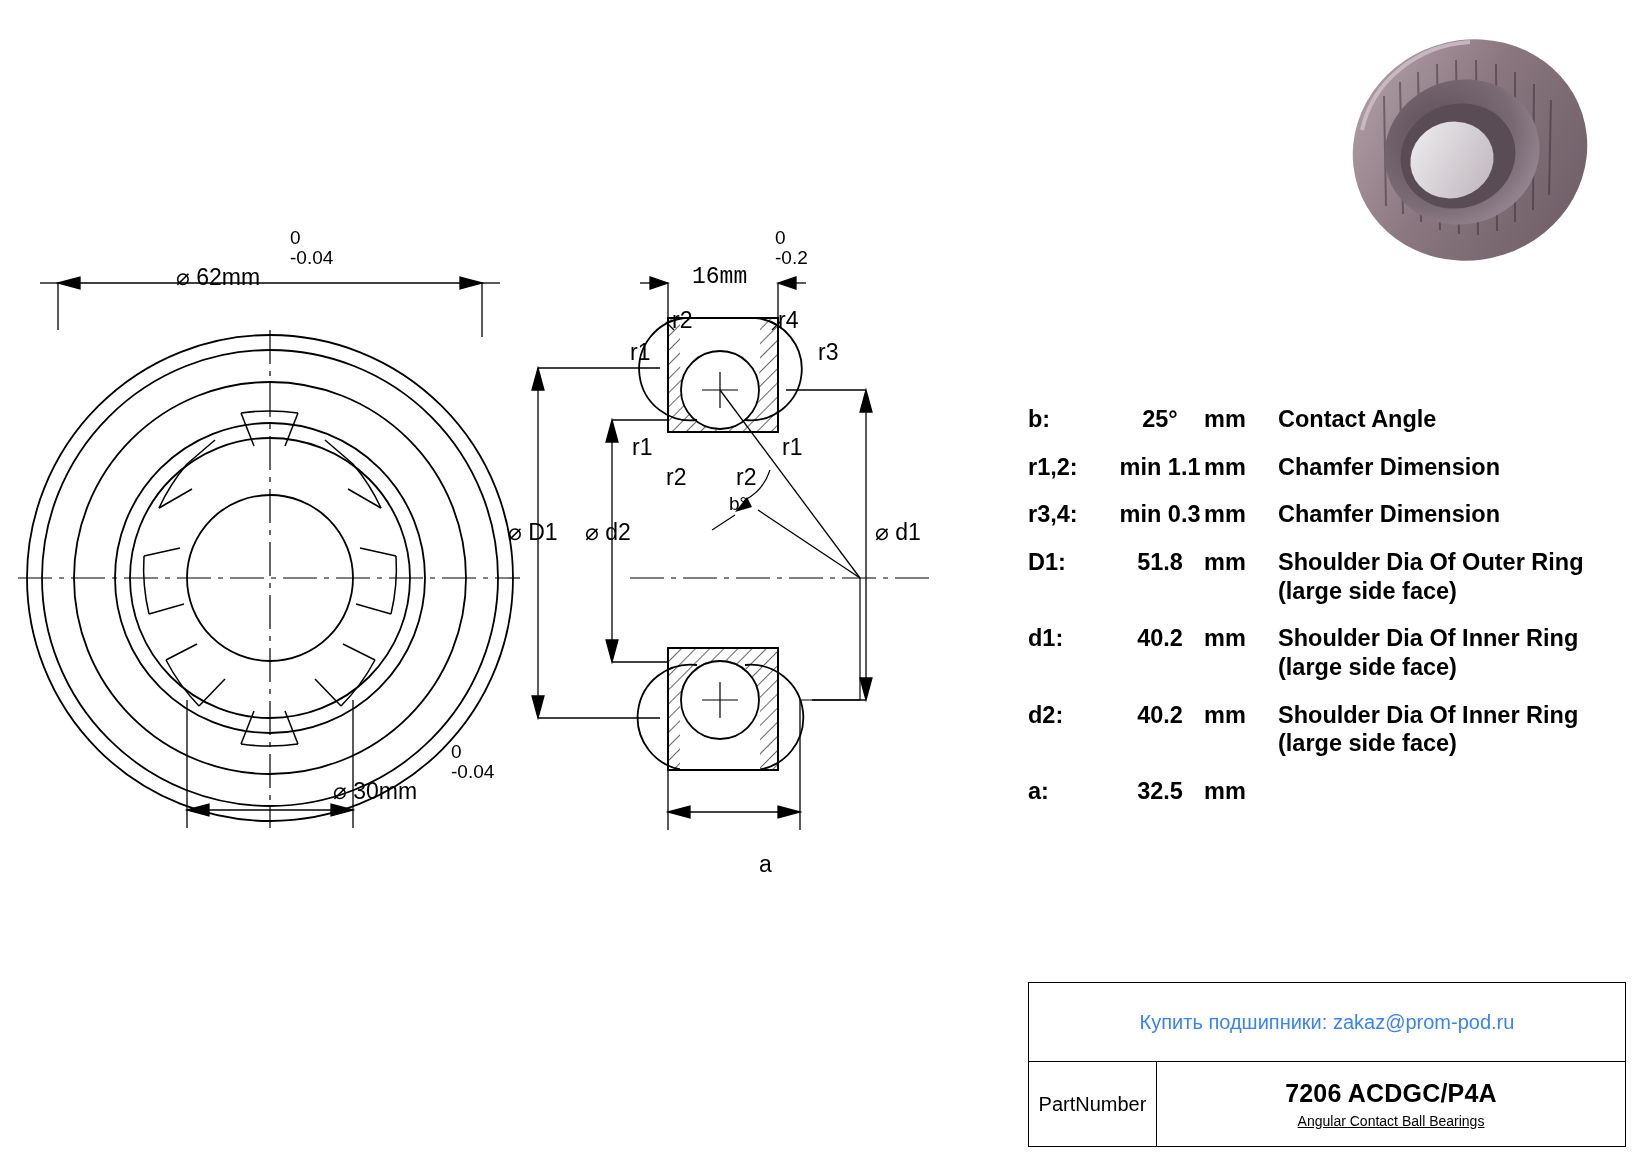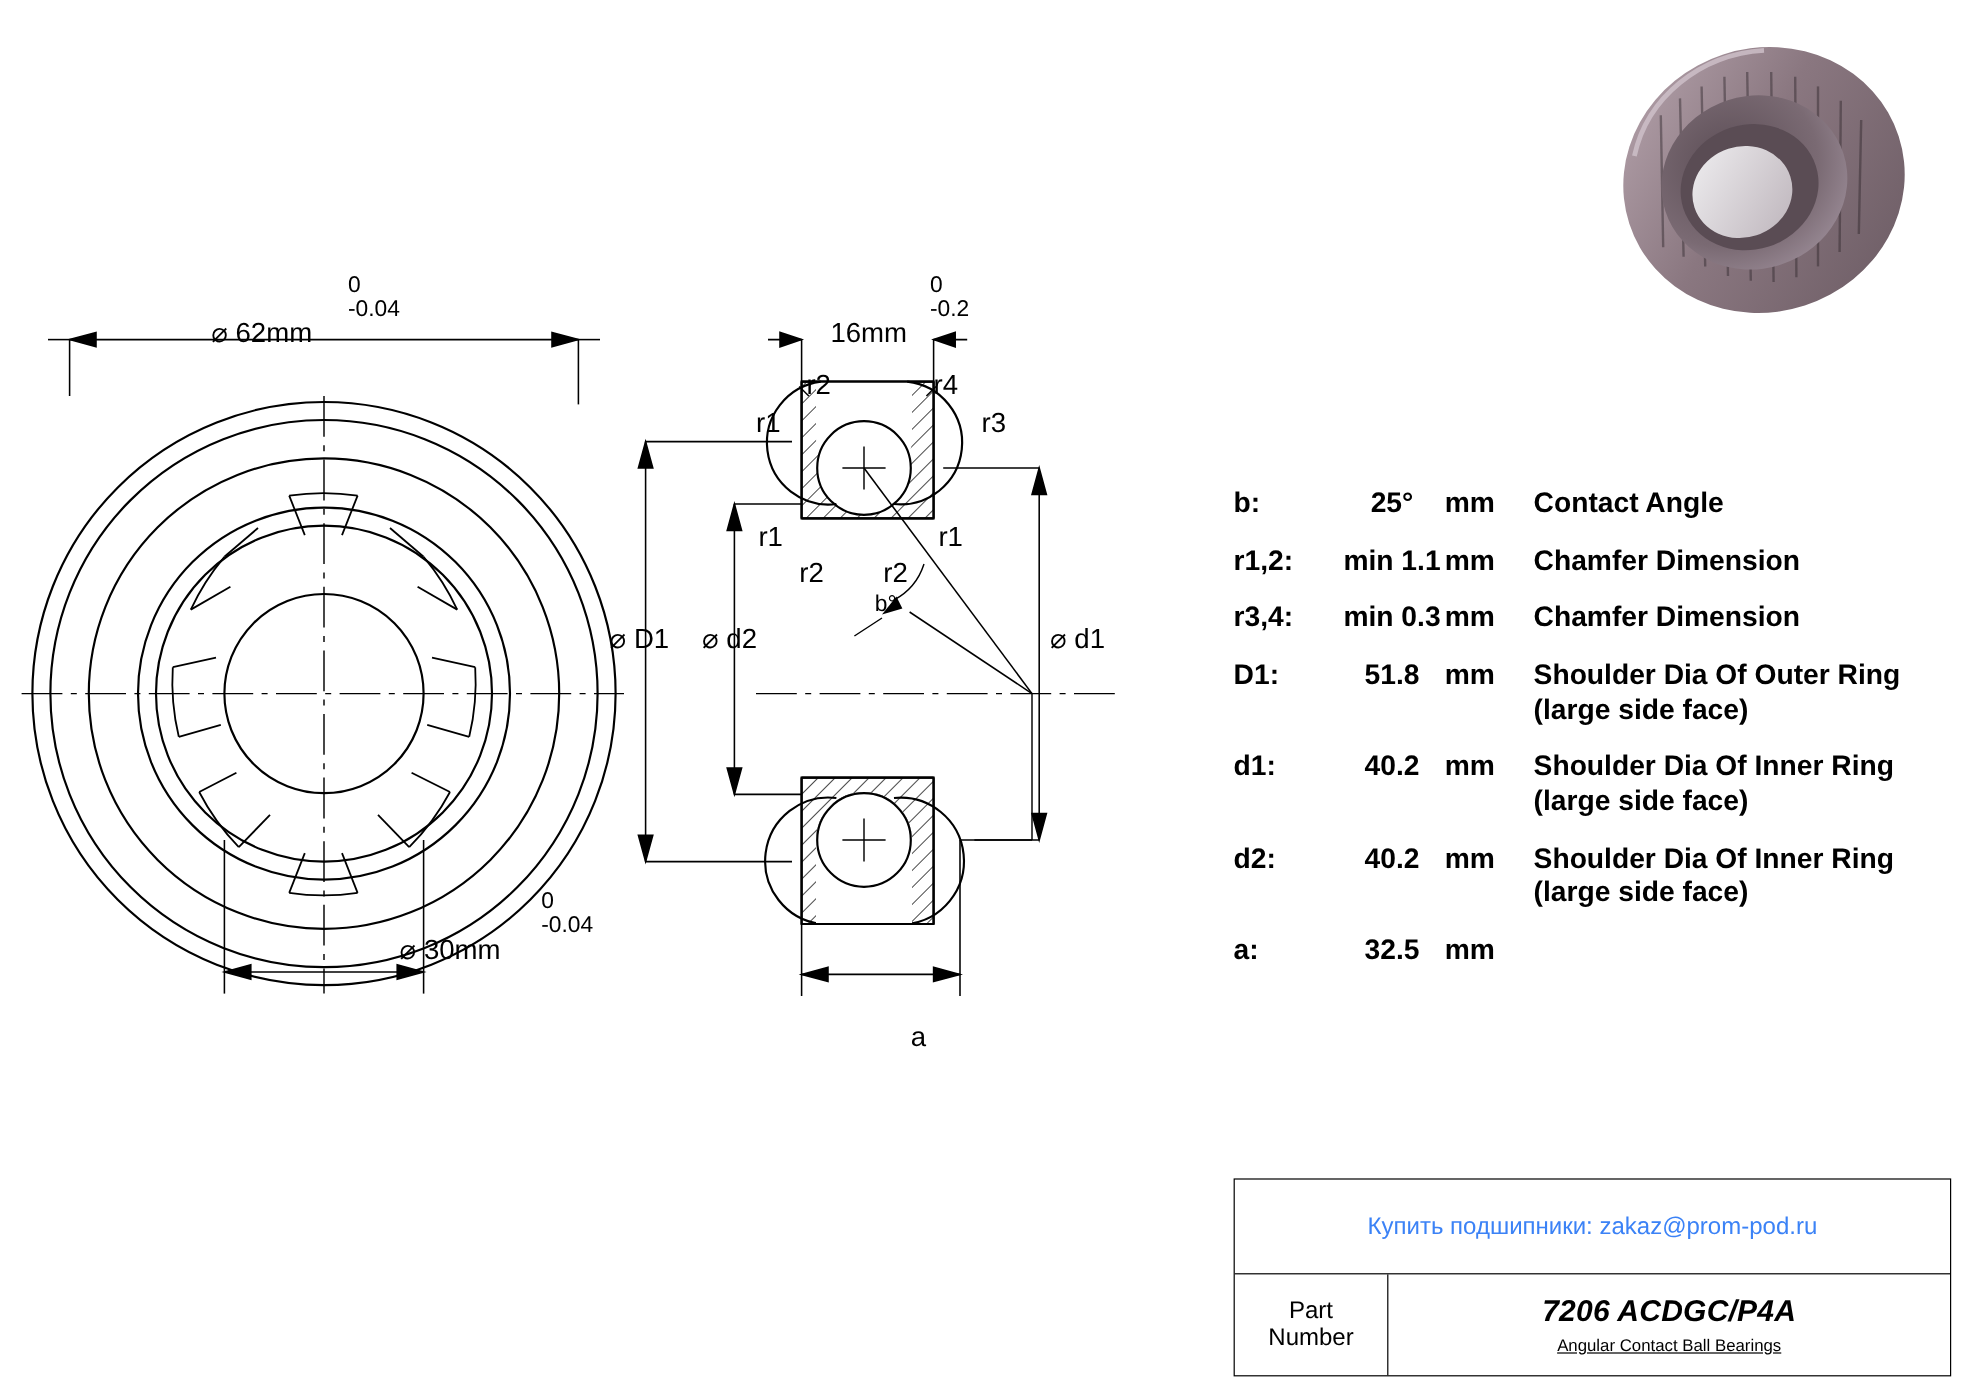--- a/index.html
+++ b/index.html
@@ -45,30 +45,30 @@
     height:79px;
     border-bottom:1.6px solid #000;
     display:flex; align-items:center; justify-content:center;
     box-sizing:border-box;
   }
   .tb-contact { font-size:20px; color:#3b82f6; }
   .tb-bottom { display:flex; height:84px; box-sizing:border-box; }
   .tb-partlabel {
     width:128px;
     border-right:1.6px solid #000;
-    display:flex; flex-direction:column; align-items:center; justify-content:center;
+    display:flex; flex-direction:row; align-items:center; justify-content:center;
     font-size:20px;
     box-sizing:border-box;
   }
   .tb-partinfo {
     flex:1;
     display:flex; flex-direction:column; align-items:center; justify-content:center;
     box-sizing:border-box;
   }
-  .tb-partno { font-size:25px; font-weight:bold; letter-spacing:0.2px;font-style:italic; }
+  .tb-partno { font-size:25px; font-weight:bold; letter-spacing:0.2px; }
   .tb-parttype { font-size:14px; margin-top:5px;text-decoration:underline; }
 
   
   .lbl { position:absolute; font-size:23px; white-space:nowrap;margin-top:14px; }
   .lbl.small { font-size:19px; }
   .tolbox { position:absolute; font-size:19px; line-height:1.05; text-align:left; }
 </style>
 </head>
 <body>
 
@@ -305,21 +305,21 @@
     <div>0</div>
     <div>-0.04</div>
   </div>
 
   <div class="lbl" style="left:333px; top:764px;">⌀ 30mm</div>
   <div class="tolbox" style="left:451px; top:742px;">
     <div>0</div>
     <div>-0.04</div>
   </div>
 
-  <div class="lbl" style="left:692px; top:250px;">16mm</div>
+  <div class="lbl" style="left:692px; top:250px;font-family:Liberation Mono, monospace;">16mm</div>
   <div class="tolbox" style="left:775px; top:228px;">
     <div>0</div>
     <div>-0.2</div>
   </div>
 
   <div class="lbl" style="left:672px; top:293px;">r2</div>
   <div class="lbl" style="left:778px; top:293px;">r4</div>
   <div class="lbl" style="left:630px; top:325px;">r1</div>
   <div class="lbl" style="left:818px; top:325px;">r3</div>
   <div class="lbl" style="left:632px; top:420px;">r1</div>

